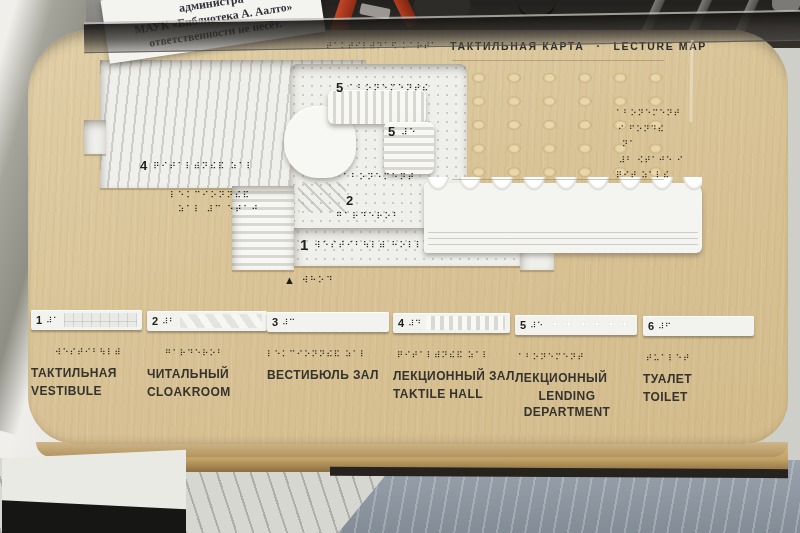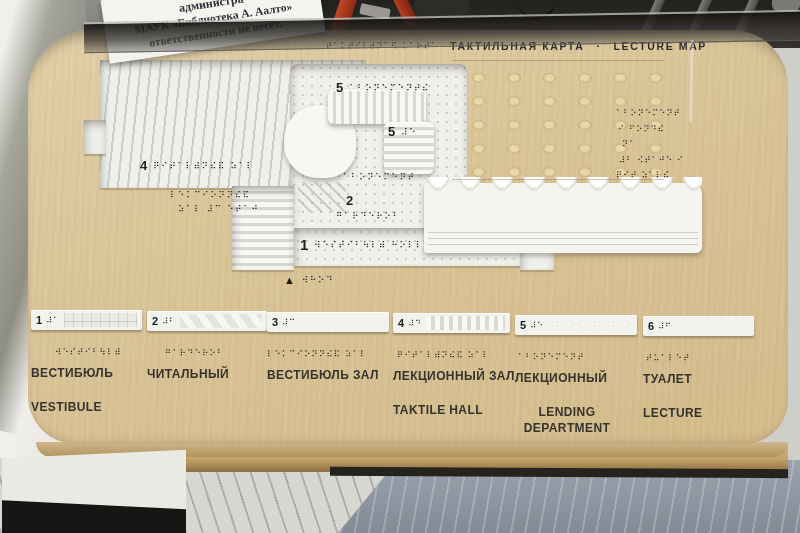--- a/index.html
+++ b/index.html
@@ -92,21 +92,21 @@
   .bar .br{font-size:8px;letter-spacing:1px;}
   .tex{flex:1;height:14px;border-radius:1px;}
   .tex1{background-image:linear-gradient(90deg,rgba(0,0,0,.10) 1px,rgba(0,0,0,0) 1px),
                          linear-gradient(0deg,rgba(0,0,0,.10) 1px,rgba(0,0,0,0) 1px);
         background-size:9px 9px;background-color:#e9e9e5;}
   .tex2{background:repeating-linear-gradient(55deg,#e3e3df 0 7px,#f6f6f2 7px 14px);}
   .tex4{background:repeating-linear-gradient(90deg,#f8f8f4 0 5px,#d9d9d3 5px 9px);}
   .tex5{background-image:radial-gradient(circle 3.5px at 50% 50%,#fdfdfb 40%,#dcdcd6 62%,rgba(0,0,0,0) 68%);
         background-size:14px 12px;background-color:#ececе8;}
   .bline{margin-top:17px;font-size:8.5px;letter-spacing:1.2px;}
-  .lbl{margin-top:18px;font-size:12px;font-weight:700;letter-spacing:.4px;color:#34332e;
+  .lbl{margin-top:2px;font-size:12px;font-weight:700;letter-spacing:.4px;color:#34332e;
        line-height:16px;white-space:nowrap;}
   .lbl.first{margin-top:8px;}
   .lbl.wrap{white-space:normal;width:104px;text-align:center;}
   .entr{display:flex;align-items:center;gap:7px;color:#1d1c18;}
   .entr .tri{font-size:11px;}
   .entr .br{font-size:9px;letter-spacing:1.5px;}
   
   .sign{left:104px;top:-16px;width:218px;height:64px;z-index:30;transform:rotate(-8.5deg);
         background:#f3f3ef;box-shadow:0 2px 6px rgba(0,0,0,.35);
         font-family:"Liberation Serif",serif;font-weight:700;color:#2f2f38;
@@ -212,32 +212,33 @@
       <span class="br">⠺⠓⠕⠙</span>
     </div>
 
     <div class="legend-item" style="left:3px;top:280px;">
       <div class="bar" style="width:101px;">
         <span class="num">1</span>
         <span class="br">⠼⠁</span>
         <span class="tex tex1"></span>
       </div>
       <div class="br bline" style="margin-left:24px;">⠺⠑⠎⠞⠊⠃⠳⠇⠾</div>
-      <div class="lbl first">ВЕСТИБЮЛЬ</div>
+      <div class="lbl first">ТАКТИЛЬНАЯ</div>
       <div class="lbl">VESTIBULE</div>
     </div>
 
     <div class="legend-item" style="left:119px;top:281px;">
       <div class="bar" style="width:110px;">
         <span class="num">2</span>
         <span class="br">⠼⠃</span>
         <span class="tex tex2"></span>
       </div>
       <div class="br bline" style="margin-left:18px;">⠛⠁⠗⠙⠑⠗⠕⠃</div>
       <div class="lbl first">ЧИТАЛЬНЫЙ</div>
+      <div class="lbl">CLOAKROOM</div>
     </div>
 
     <div class="legend-item" style="left:239px;top:282px;">
       <div class="bar" style="width:112px;">
         <span class="num">3</span>
         <span class="br">⠼⠉</span>
         <span class="tex"></span>
       </div>
       <div class="br bline" style="margin-left:0;">⠇⠑⠅⠉⠊⠕⠝⠝⠮⠯ ⠵⠁⠇</div>
       <div class="lbl first">ВЕСТИБЮЛЬ ЗАЛ</div>
@@ -266,21 +267,21 @@
     </div>
 
     <div class="legend-item" style="left:615px;top:286px;">
       <div class="bar" style="width:101px;">
         <span class="num">6</span>
         <span class="br">⠼⠋</span>
         <span class="tex"></span>
       </div>
       <div class="br bline" style="margin-left:3px;">⠞⠥⠁⠇⠑⠞</div>
       <div class="lbl first">ТУАЛЕТ</div>
-      <div class="lbl">LECTURE</div>
+      <div class="lbl">TOILET</div>
     </div>
 
   </div>
 
   <div class="abs sign">
     <div style="font-size:12px;">администра</div>
     <div>МАУК «Библиотека А. Аалто»</div>
     <div>ответственности не несёт.</div>
   </div>
 

